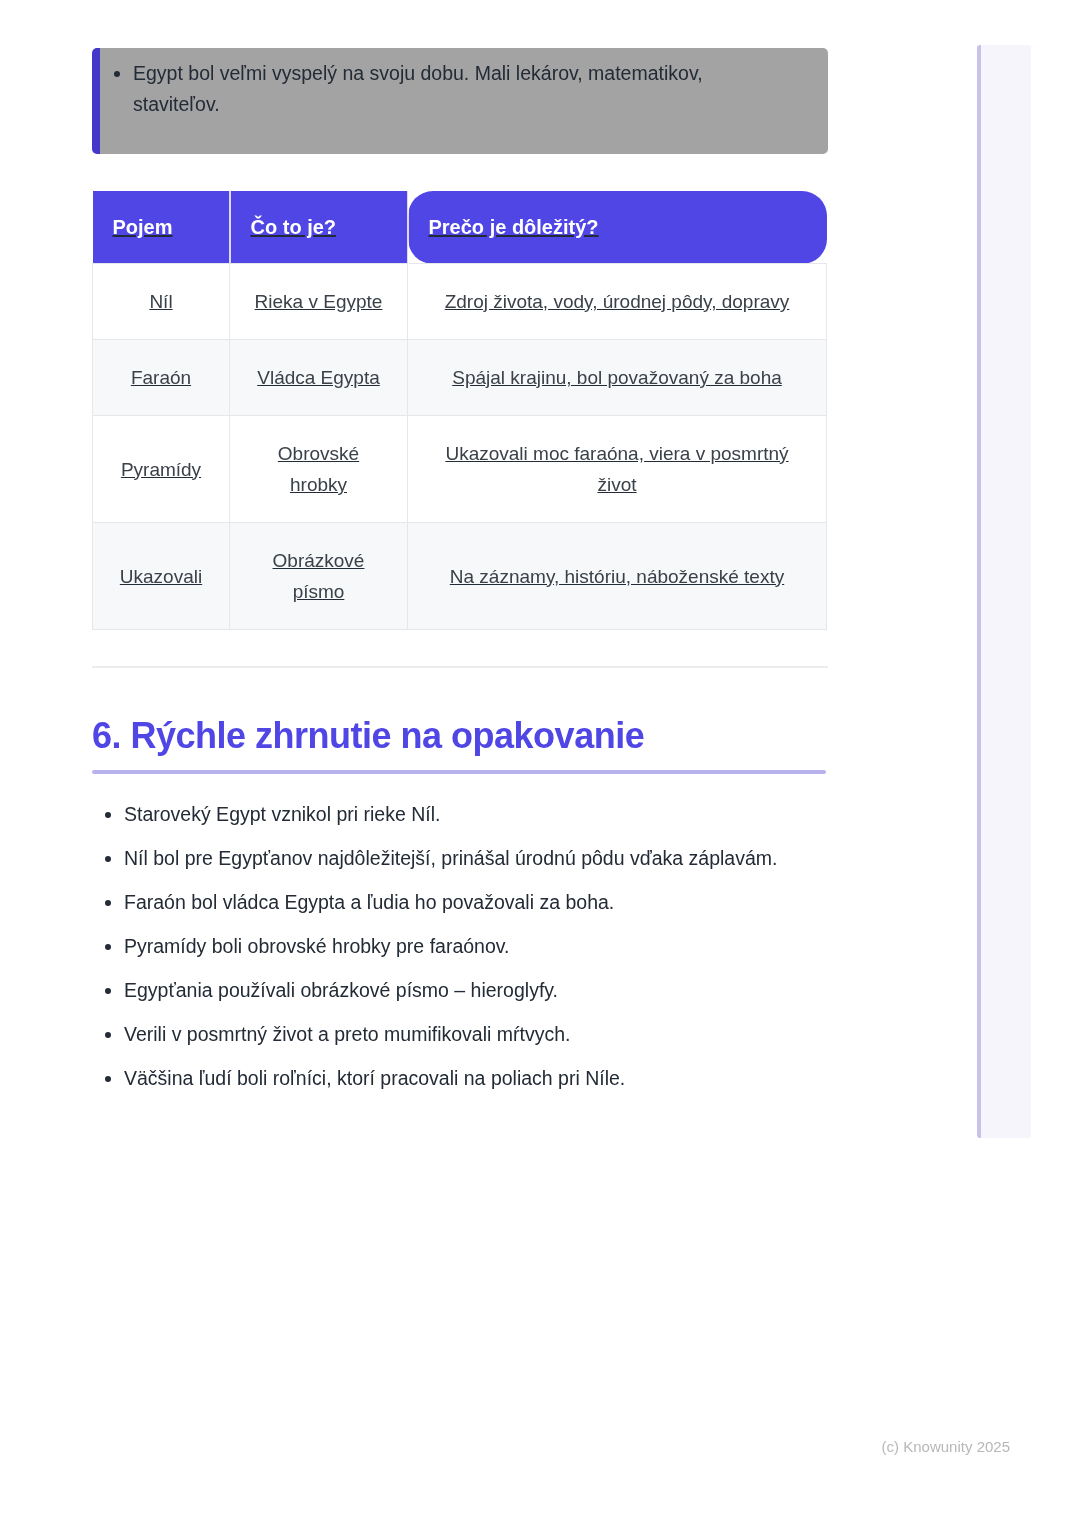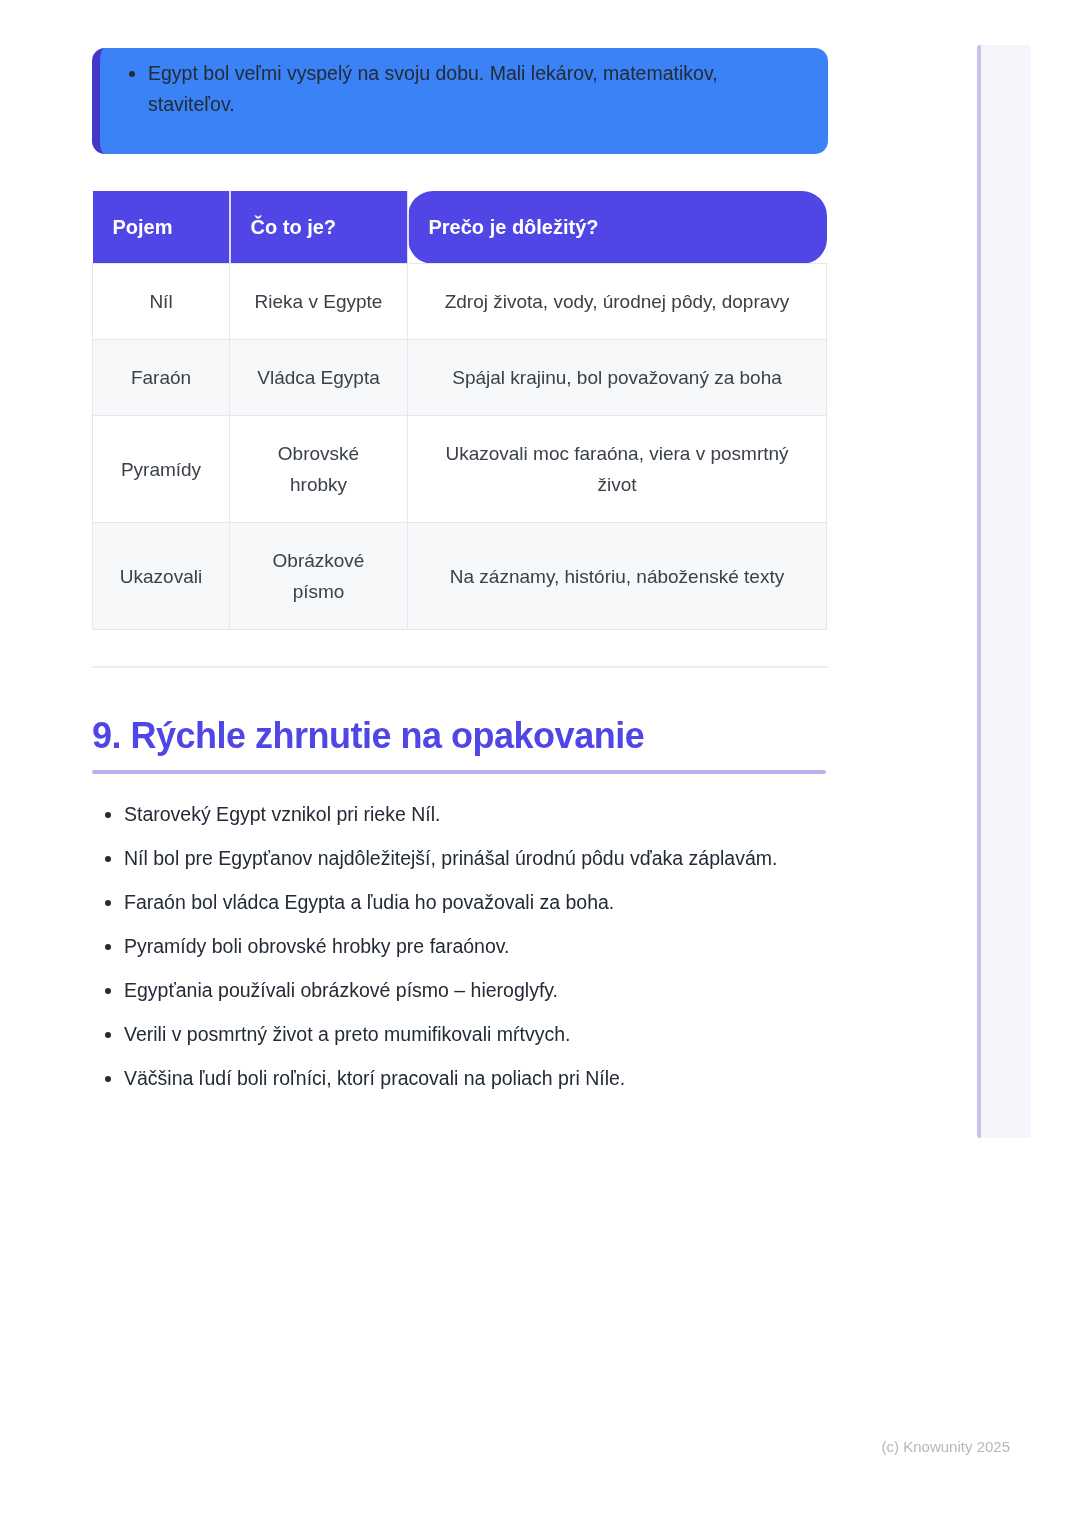--- a/index.html
+++ b/index.html
@@ -14,38 +14,39 @@
   }
   .content {
     position: absolute;
     left: 92px; top: 0;
     width: 736px;
   }
 
   
   .callout {
     margin-top: 48px;
-    background: #3b82f6;
+    background: #a3a3a3;
     border-left: 8px solid #4338ca;
-    border-radius: 13px;
-    padding: 10px 48px 34px 18px;
+    border-radius: 5px;
+    padding: 10px 48px 34px 3px;
   }
   .callout ul { margin: 0; padding-left: 30px; }
   .callout li {
     font-size: 19.5px;
     line-height: 31px;
     color: #232b36;
   }
 
   
   table.terms {
     margin-top: 37px;
     width: 734px;
     border-collapse: collapse;
     table-layout: fixed;
+    text-decoration: underline;
   }
   table.terms col.c1 { width: 137px; }
   table.terms col.c2 { width: 178px; }
   table.terms col.c3 { width: 419px; }
   table.terms th {
     background: #4f46e5;
     color: #ffffff;
     font-size: 20px;
     font-weight: 700;
     text-align: left;
@@ -164,21 +165,21 @@
       <tr>
         <td>Ukazovali</td>
         <td>Obrázkové písmo</td>
         <td>Na záznamy, históriu, náboženské texty</td>
       </tr>
     </tbody>
   </table>
 
   <hr class="divider">
 
-  <h1 class="section-title">9. Rýchle zhrnutie na opakovanie</h1>
+  <h1 class="section-title">6. Rýchle zhrnutie na opakovanie</h1>
   <div class="title-underline"></div>
 
   <ul class="summary">
     <li>Staroveký Egypt vznikol pri rieke Níl.</li>
     <li>Níl bol pre Egypťanov najdôležitejší, prinášal úrodnú pôdu vďaka záplavám.</li>
     <li>Faraón bol vládca Egypta a ľudia ho považovali za boha.</li>
     <li>Pyramídy boli obrovské hrobky pre faraónov.</li>
     <li>Egypťania používali obrázkové písmo – hieroglyfy.</li>
     <li>Verili v posmrtný život a preto mumifikovali mŕtvych.</li>
     <li>Väčšina ľudí boli roľníci, ktorí pracovali na poliach pri Níle.</li>

